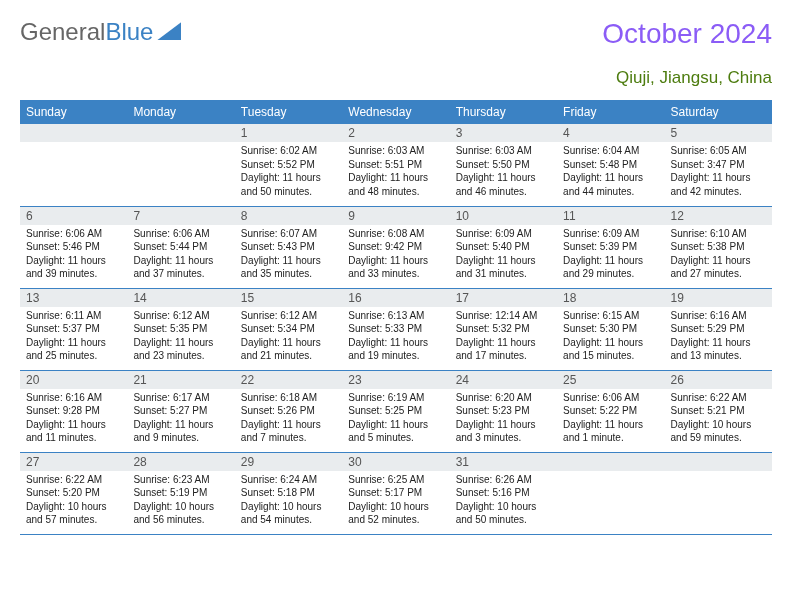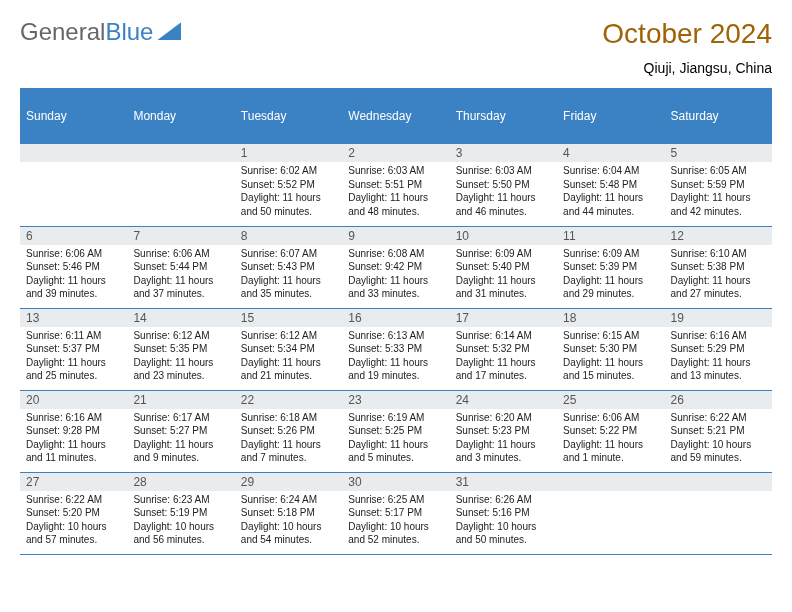--- a/index.html
+++ b/index.html
@@ -12,30 +12,30 @@
     font-size: 11px;
     position: relative;
   }
   .page { padding: 18px 20px 10px 20px; }
   .topbar { display: flex; justify-content: space-between; align-items: flex-start; margin-bottom: 12px; }
   .logo { display: flex; align-items: center; gap: 2px; }
   .logo-text { font-size: 24px; color: #666; font-weight: 400; }
   .logo-text .blue { color: #3b82c4; font-weight: 400; }
   .logo-mark { width: 24px; height: 18px; background: #3b82c4; clip-path: polygon(0 100%, 100% 0, 100% 100%); margin-left: 2px; margin-top: -2px; }
   .title-block { text-align: right; }
-  .month-title { font-size: 28px; color: #a16207; font-weight: 400; margin-bottom: 10px; }
-  .location { font-size: 14px; color: #000000; }
+  .month-title { font-size: 28px; color: #8b5cf6; font-weight: 400; margin-bottom: 18px; }
+  .location { font-size: 17px; color: #4d7c0f; }
   .calendar { width: 100%; border-collapse: collapse; table-layout: fixed; }
   .calendar th {
     background: #3b82c4;
     color: #fff;
     text-align: left;
     font-weight: 400;
     font-size: 12px;
-    padding: 21px 6px;
+    padding: 5px 6px;
   }
   .calendar td {
     vertical-align: top;
     padding: 0;
     height: 82px;
     border-bottom: 1px solid #3b82c4;
   }
   .daynum-row {
     background: #e9ecee;
     padding: 2px 6px;
@@ -116,21 +116,21 @@
             <div class="daydata">
               <div>Sunrise: 6:04 AM</div>
               <div>Sunset: 5:48 PM</div>
               <div>Daylight: 11 hours and 44 minutes.</div>
             </div>
           </td>
           <td>
             <div class="daynum-row">5</div>
             <div class="daydata">
               <div>Sunrise: 6:05 AM</div>
-              <div>Sunset: 5:59 PM</div>
+              <div>Sunset: 3:47 PM</div>
               <div>Daylight: 11 hours and 42 minutes.</div>
             </div>
           </td>
         </tr>
         <tr>
           <td>
             <div class="daynum-row">6</div>
             <div class="daydata">
               <div>Sunrise: 6:06 AM</div>
               <div>Sunset: 5:46 PM</div>
@@ -215,21 +215,21 @@
             <div class="daynum-row">16</div>
             <div class="daydata">
               <div>Sunrise: 6:13 AM</div>
               <div>Sunset: 5:33 PM</div>
               <div>Daylight: 11 hours and 19 minutes.</div>
             </div>
           </td>
           <td>
             <div class="daynum-row">17</div>
             <div class="daydata">
-              <div>Sunrise: 6:14 AM</div>
+              <div>Sunrise: 12:14 AM</div>
               <div>Sunset: 5:32 PM</div>
               <div>Daylight: 11 hours and 17 minutes.</div>
             </div>
           </td>
           <td>
             <div class="daynum-row">18</div>
             <div class="daydata">
               <div>Sunrise: 6:15 AM</div>
               <div>Sunset: 5:30 PM</div>
               <div>Daylight: 11 hours and 15 minutes.</div>

